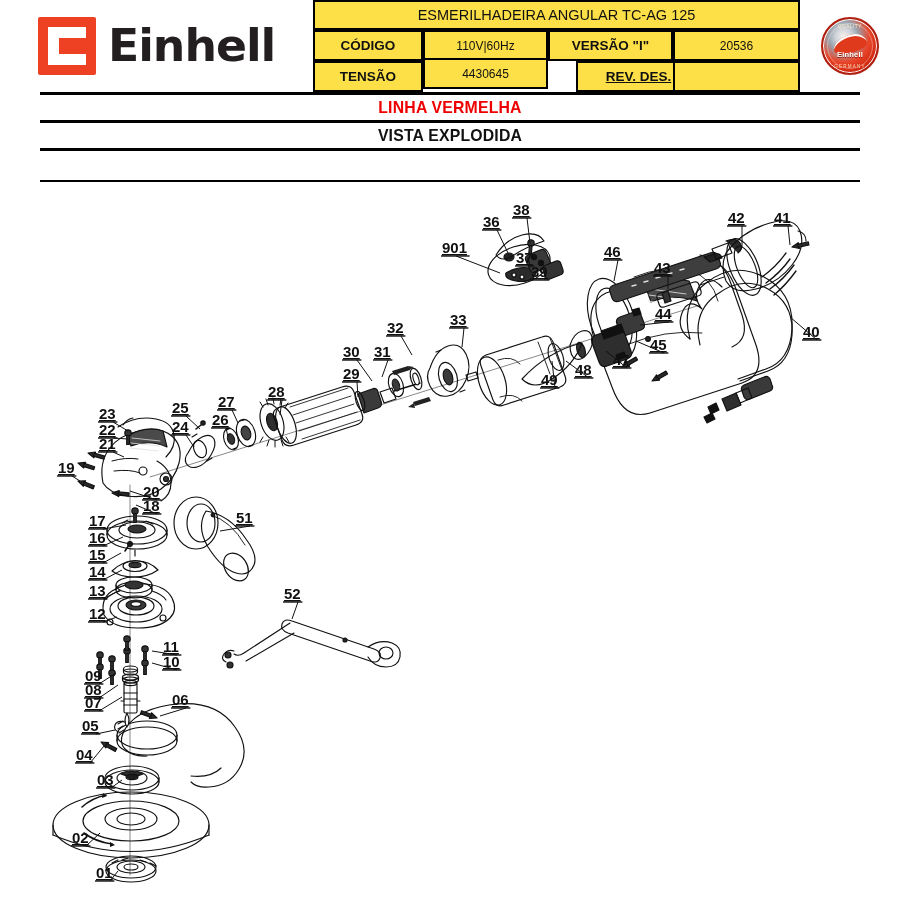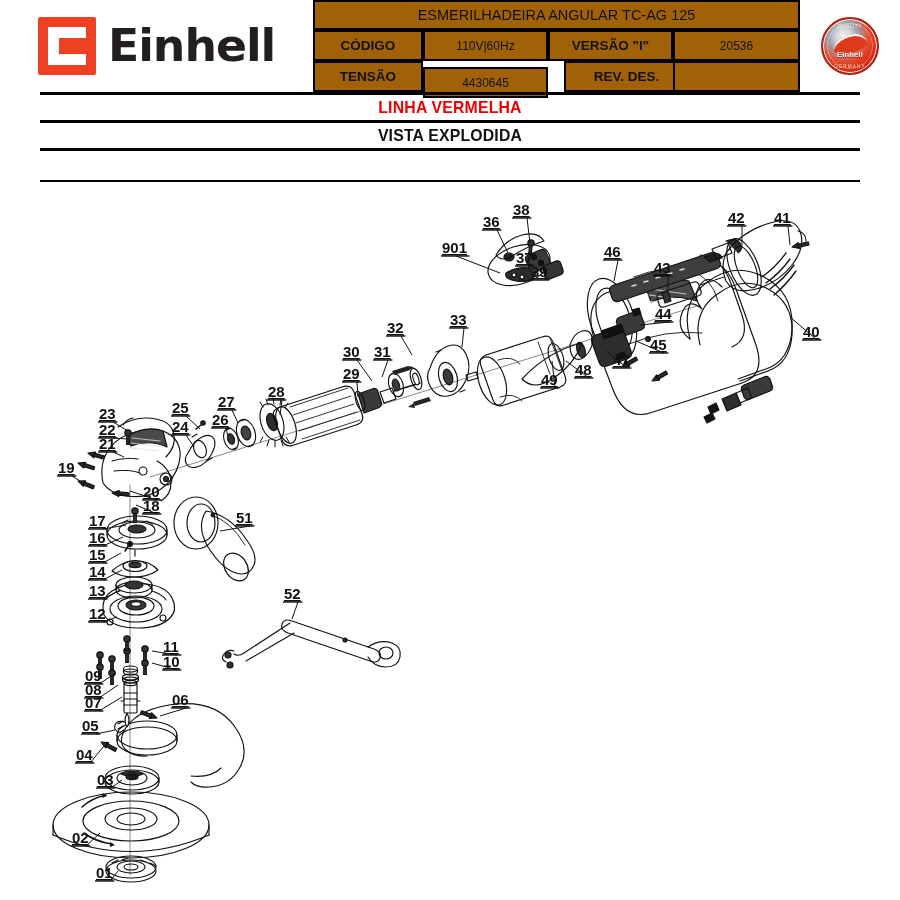--- a/index.html
+++ b/index.html
@@ -30,21 +30,21 @@
   #logo-word{
     font-family:"DejaVu Sans", sans-serif;
     font-weight:bold;font-size:44px;letter-spacing:-1px;
     color:#231f20;margin-left:12px;line-height:1;
     transform:scaleX(1.04);transform-origin:left center;
   }
 
   .tb-cell{
     position:absolute;box-sizing:border-box;
     border:2px solid #000;display:flex;align-items:center;justify-content:center;
-    background:#a16207;text-align:center;
+    background:#fde047;text-align:center;
   }
   .tb-head{font-weight:bold;font-size:13.5px;}
   .tb-val{font-size:12px;font-weight:normal;}
   .tb-title{font-size:14.5px;font-weight:normal;}
 
   
   #seal-cell{position:absolute;left:800px;top:0;width:100px;height:92px;
     display:flex;align-items:center;justify-content:center;}
   #seal{
     width:54px;height:54px;border-radius:50%;
@@ -113,22 +113,22 @@
     </div>
 
     <div class="tb-cell tb-title" style="left:313px;top:0;width:487px;height:30px;border-bottom-width:2px;">ESMERILHADEIRA ANGULAR TC-AG 125</div>
 
     <div class="tb-cell tb-head" style="left:313px;top:30px;width:110px;height:31px;">CÓDIGO</div>
     <div class="tb-cell tb-val" style="left:423px;top:30px;width:125px;height:31px;">110V|60Hz</div>
     <div class="tb-cell tb-head" style="left:548px;top:30px;width:125px;height:31px;">VERSÃO "I"</div>
     <div class="tb-cell tb-val" style="left:673px;top:30px;width:127px;height:31px;">20536</div>
 
     <div class="tb-cell tb-head" style="left:313px;top:61px;width:110px;height:31px;">TENSÃO</div>
-    <div class="tb-cell tb-val" style="left:423px;top:67px;width:125px;height:31px;">4430645</div>
-    <div class="tb-cell tb-head" style="left:564px;top:61px;width:125px;height:31px;">REV. DES.</div>
+    <div class="tb-cell tb-val" style="left:423px;top:58px;width:125px;height:31px;">4430645</div>
+    <div class="tb-cell tb-head" style="left:576px;top:61px;width:125px;height:31px;text-decoration:underline;">REV. DES.</div>
     <div class="tb-cell tb-val" style="left:673px;top:61px;width:127px;height:31px;"></div>
 
     <div id="seal-cell">
       <div id="seal">
         <span class="ring"></span>
         <span class="toparc">QUALITY</span>
         <span class="swoosh"></span>
         <span class="sealword">Einhell</span>
         <span class="botarc">GERMANY</span>
       </div>

